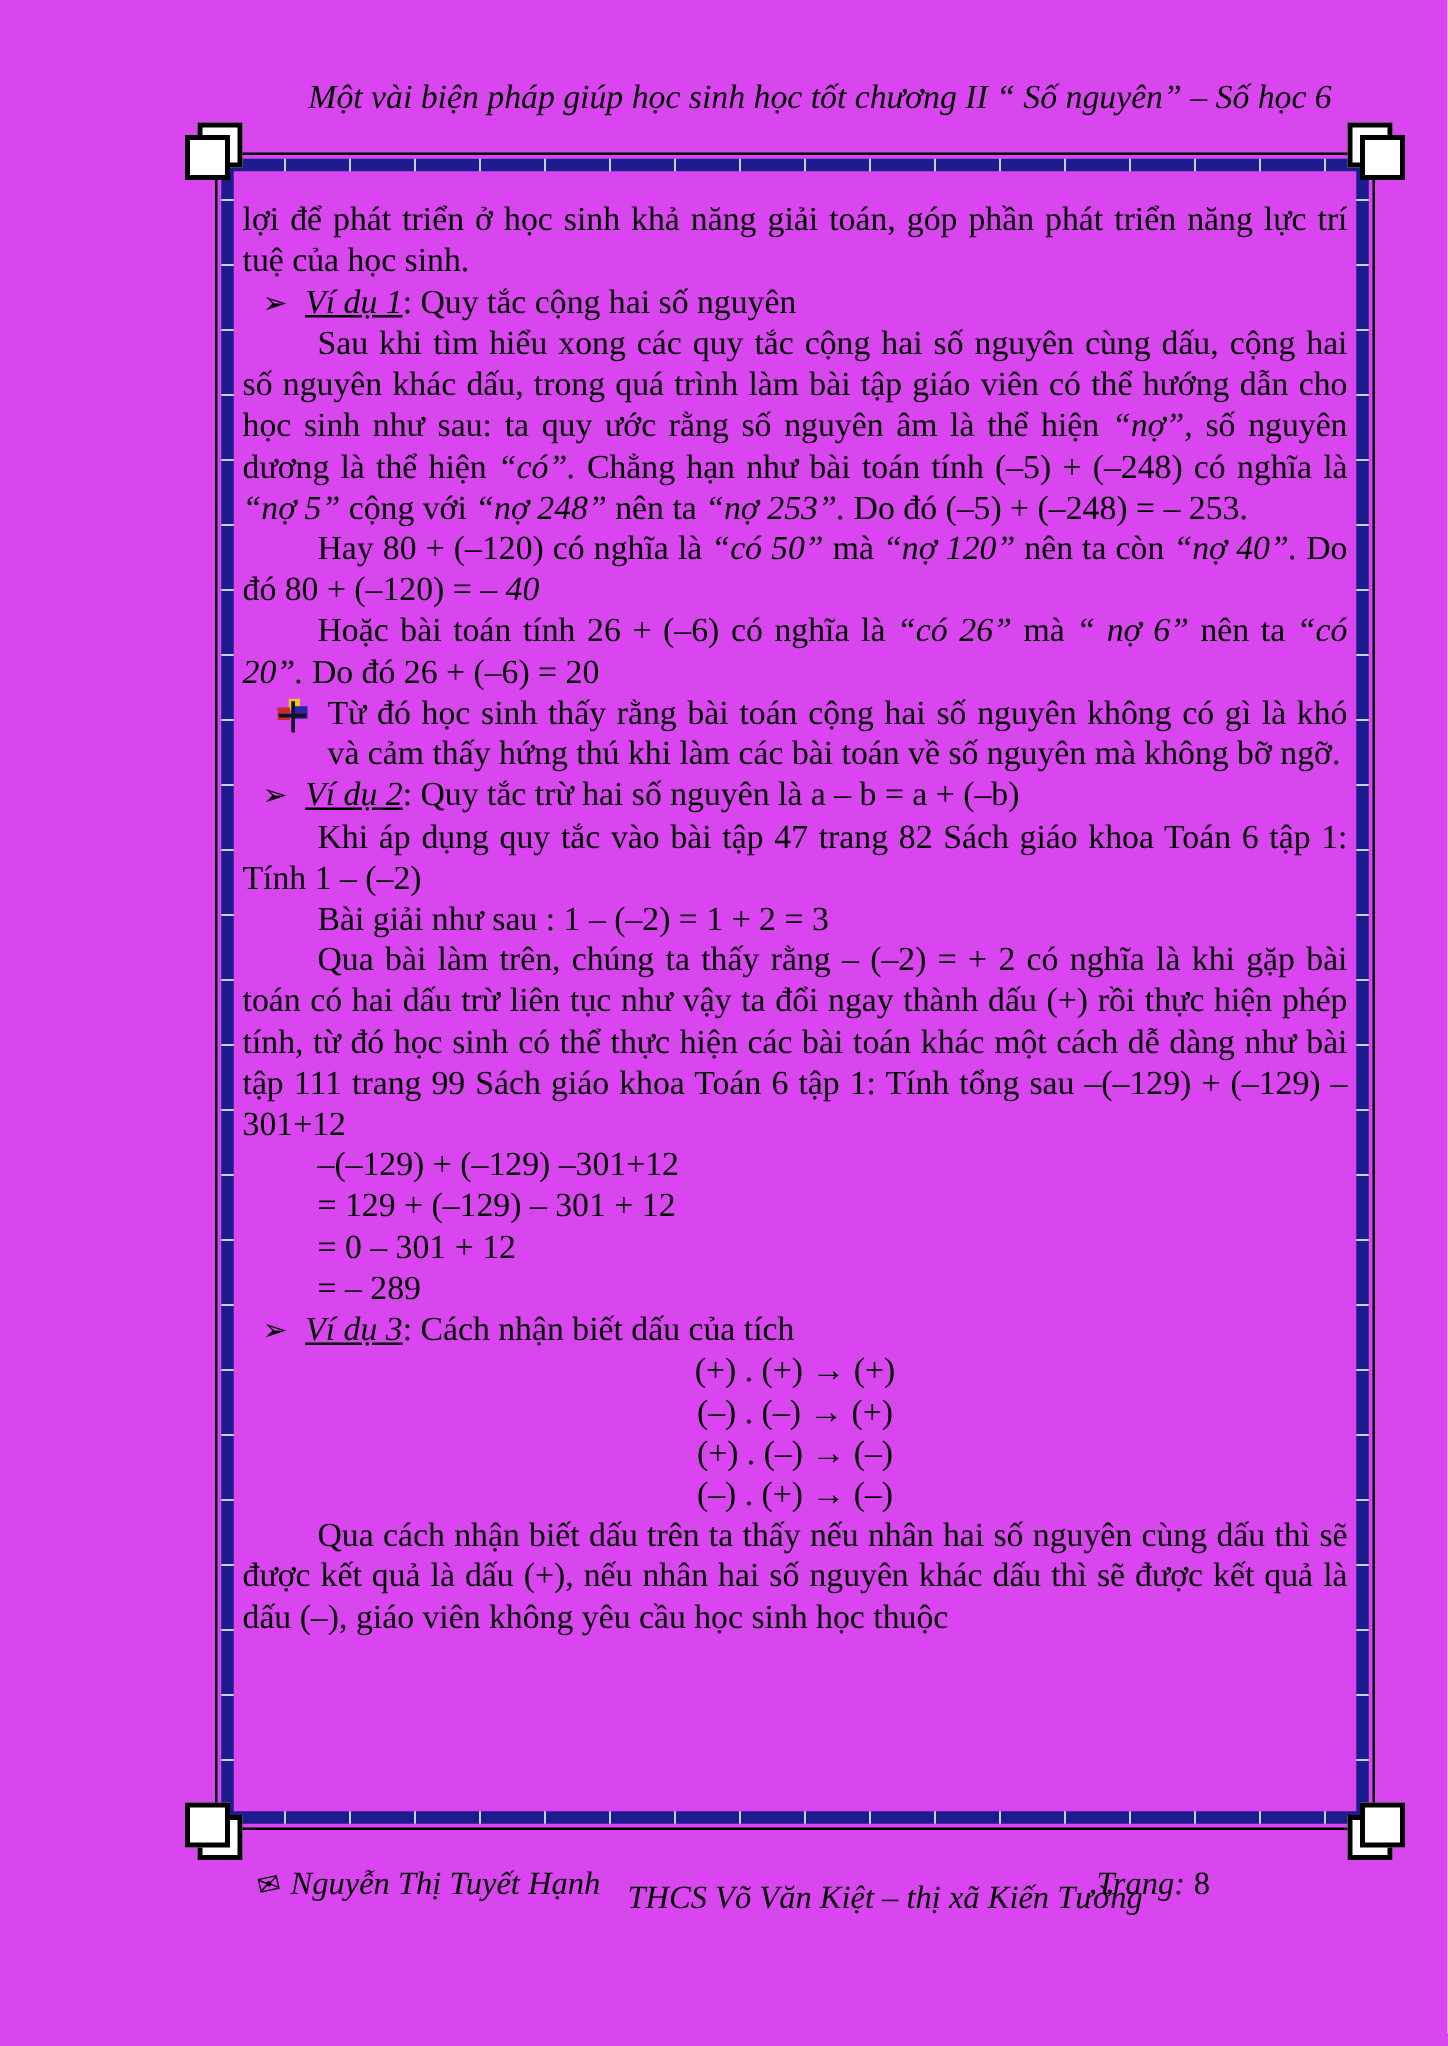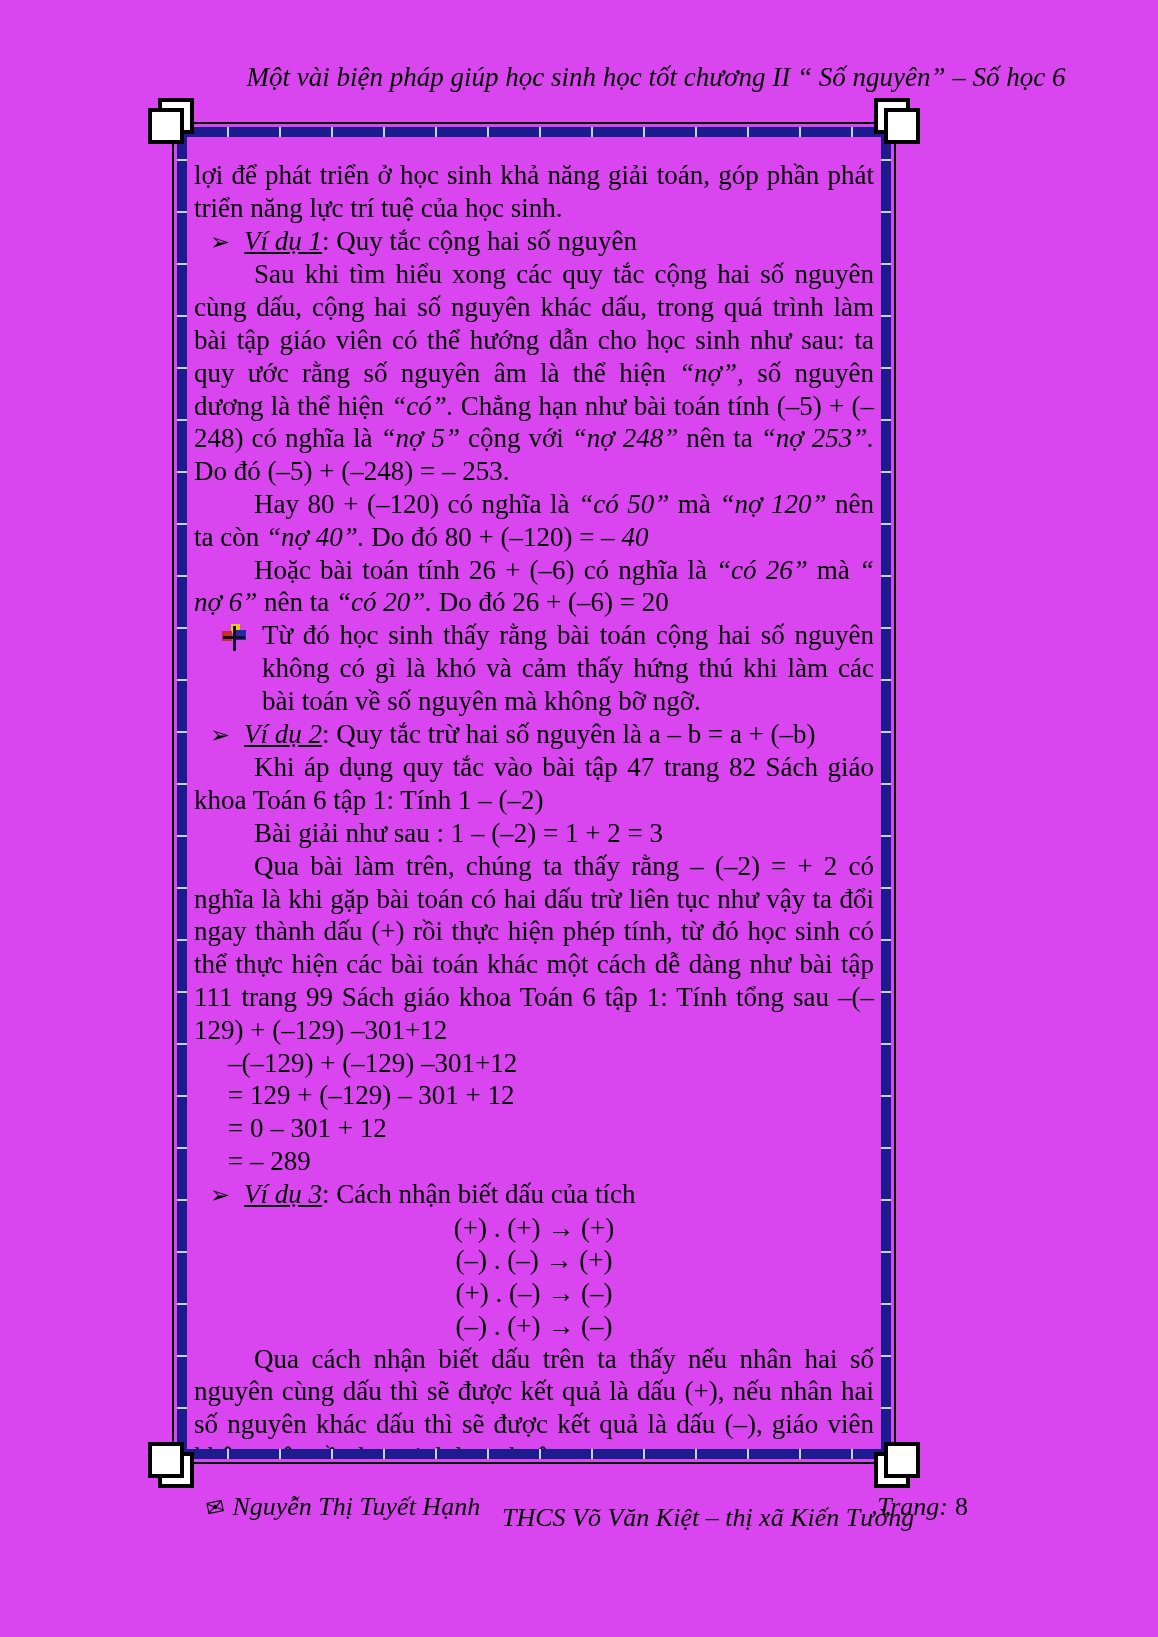--- a/index.html
+++ b/index.html
@@ -5,21 +5,21 @@
   html,body{margin:0;padding:0;background:#fff;}
   .page{position:relative;width:1158px;height:1637px;background:#d946ef;overflow:hidden;
         font-family:"Liberation Serif","DejaVu Serif",serif;color:#000;}
 
   
   .running-head{position:absolute;top:62px;left:172px;width:848px;padding-left:60px;
 
         text-align:center;font-style:italic;font-size:27px;white-space:nowrap;}
 
   
-  .frame{position:absolute;left:172px;top:122px;width:724px;height:1342px;
+  .frame{position:absolute;left:172px;top:122px;width:928px;height:1342px;
          border:2px solid #000;box-sizing:border-box;}
   .band{position:absolute;background:#1c1c8f;z-index:1;}
   .band-top,.band-bottom{left:3px;right:3px;height:10px;
       background-image:repeating-linear-gradient(90deg,transparent 0 50px,#c9cfe8 50px 52px);
       background-color:#1c1c8f;}
   .band-top{top:3px}.band-bottom{bottom:3px}
   .band-left,.band-right{top:3px;bottom:3px;width:10px;
       background-image:repeating-linear-gradient(0deg,transparent 0 50px,#c9cfe8 50px 52px);
       background-color:#1c1c8f;}
   .band-left{left:3px}.band-right{right:3px}
@@ -33,21 +33,21 @@
   
   .content{position:absolute;left:16px;right:16px;top:13px;bottom:13px;z-index:0;
            padding:22px 4px 0 4px;font-size:27px;line-height:32.8px;overflow:hidden;}
   .para{text-align:justify;}
   .p-body{text-indent:60px;}
   .p-plain{text-indent:0;}
   .p-arrow{text-indent:0;padding-left:16px;}
   .arrow-marker{font-family:"DejaVu Sans",sans-serif;font-size:24px;margin-right:14px;}
   .vd-label{font-style:italic;text-decoration:underline;margin-top:18px;}
   .p-flag{position:relative;padding-left:68px;text-indent:0;}
-  .p-eq .eq-line{margin-left:34px;text-align:left;}
+  .p-eq .eq-line{margin-left:60px;text-align:left;}
   .p-signs .sign-line{text-align:center;}
   .run-bi{font-weight:normal;font-style:italic;}
 
   
   .flagicon{position:absolute;left:28px;top:5px;width:26px;height:27px;}
   .flagicon .sq{position:absolute;}
   .flagicon .sq-y{left:9px;top:0;width:9px;height:9px;background:#e8c820;}
   .flagicon .sq-r{left:0;top:7px;width:10px;height:10px;background:#c03028;}
   .flagicon .sq-b{left:14px;top:6px;width:10px;height:10px;background:#2828a0;}
   .flagicon .bar-v{position:absolute;left:11px;top:2px;width:3px;height:25px;background:#101028;}

